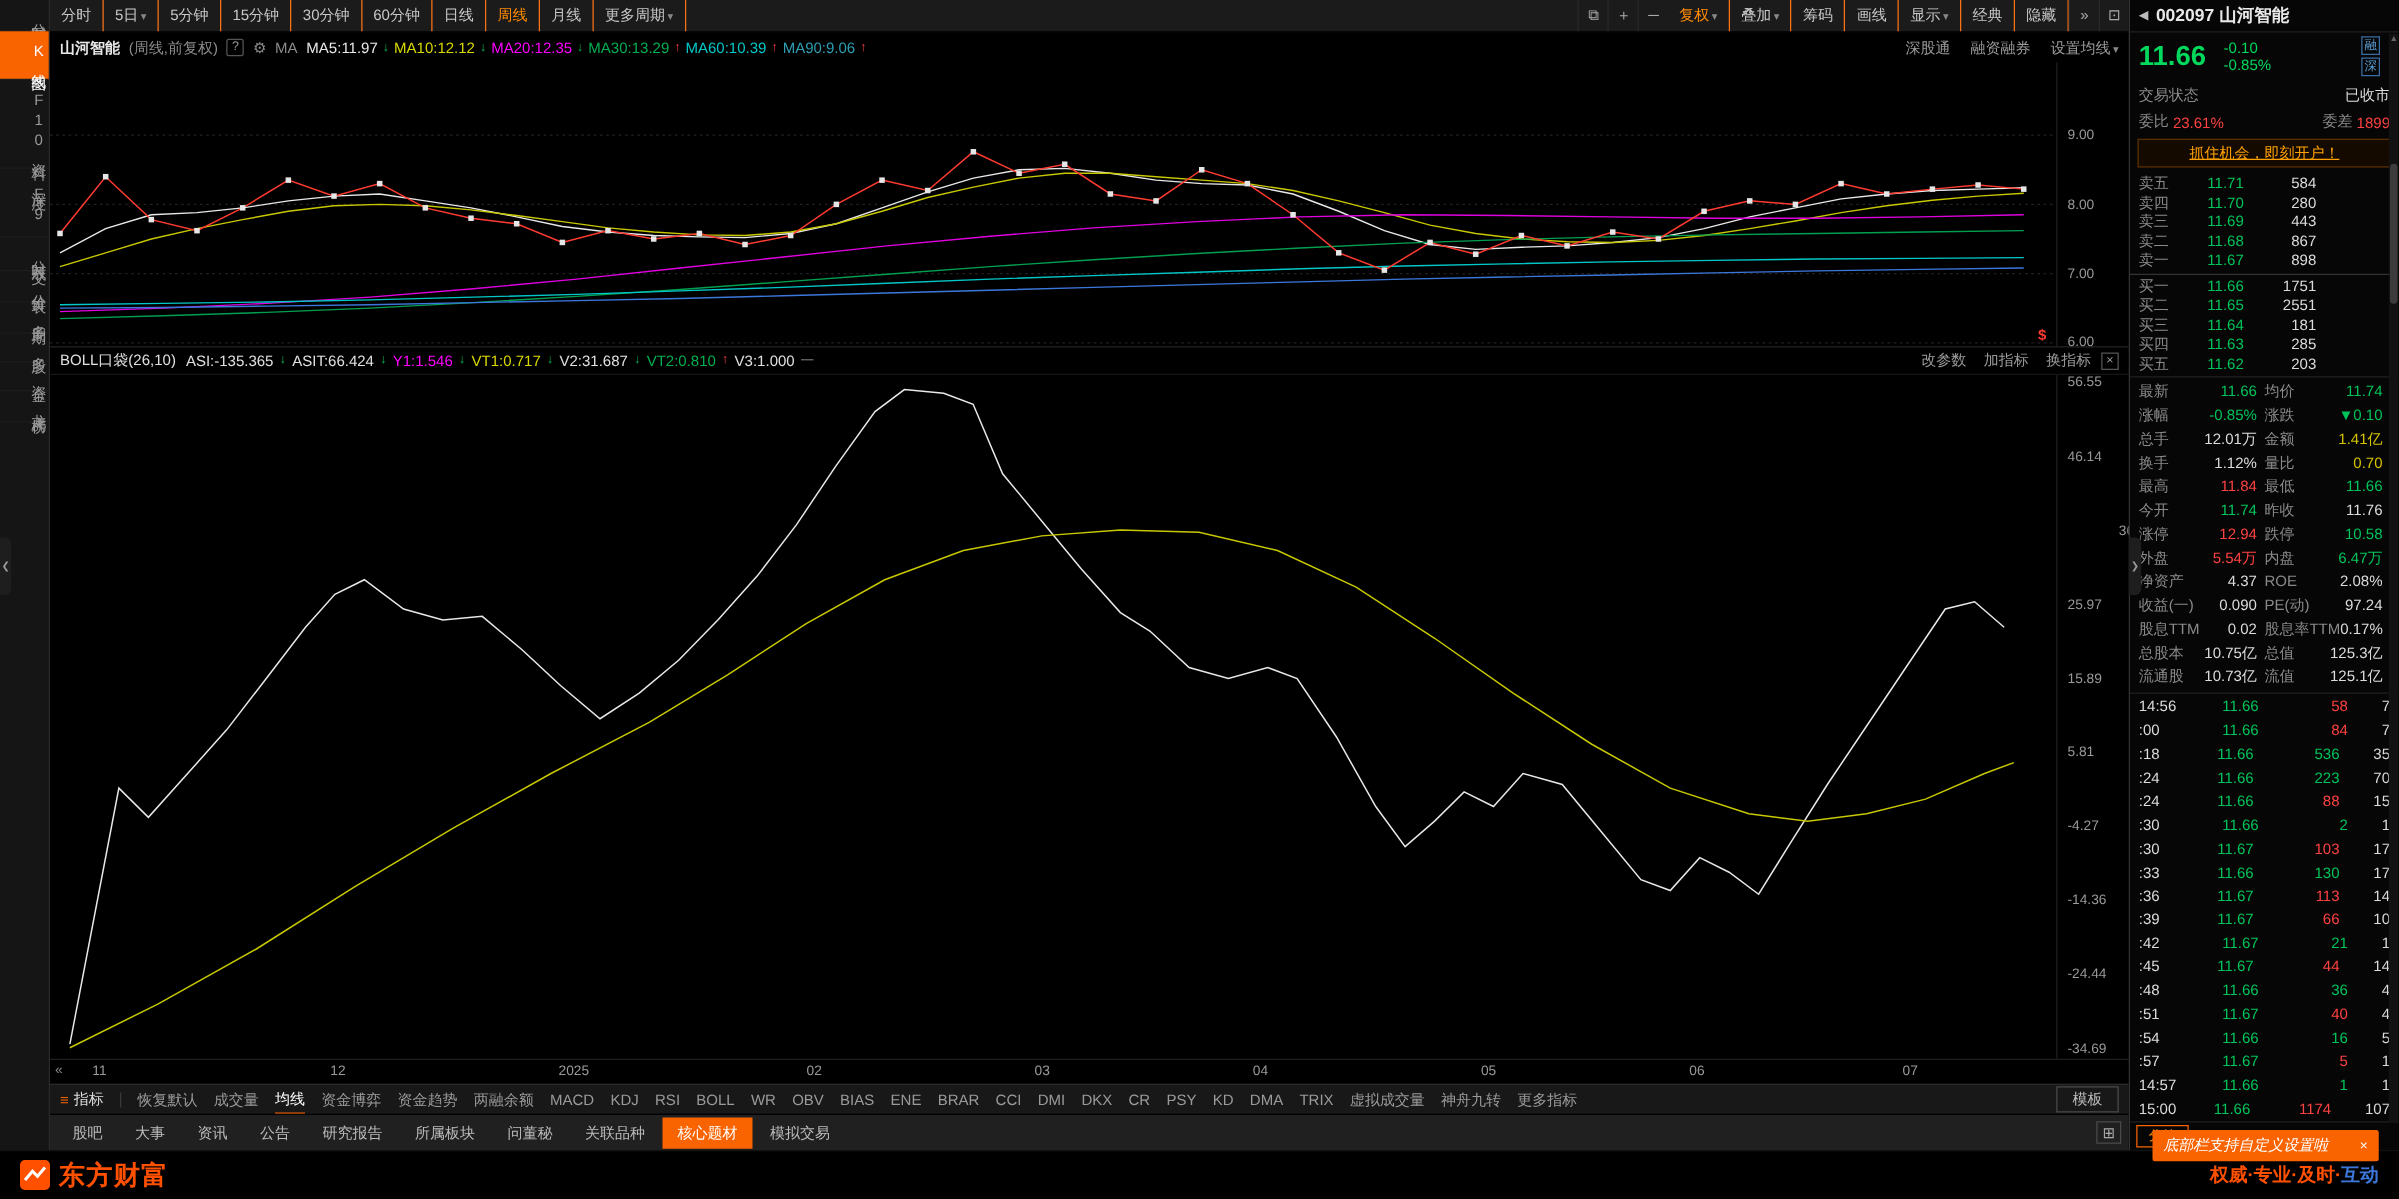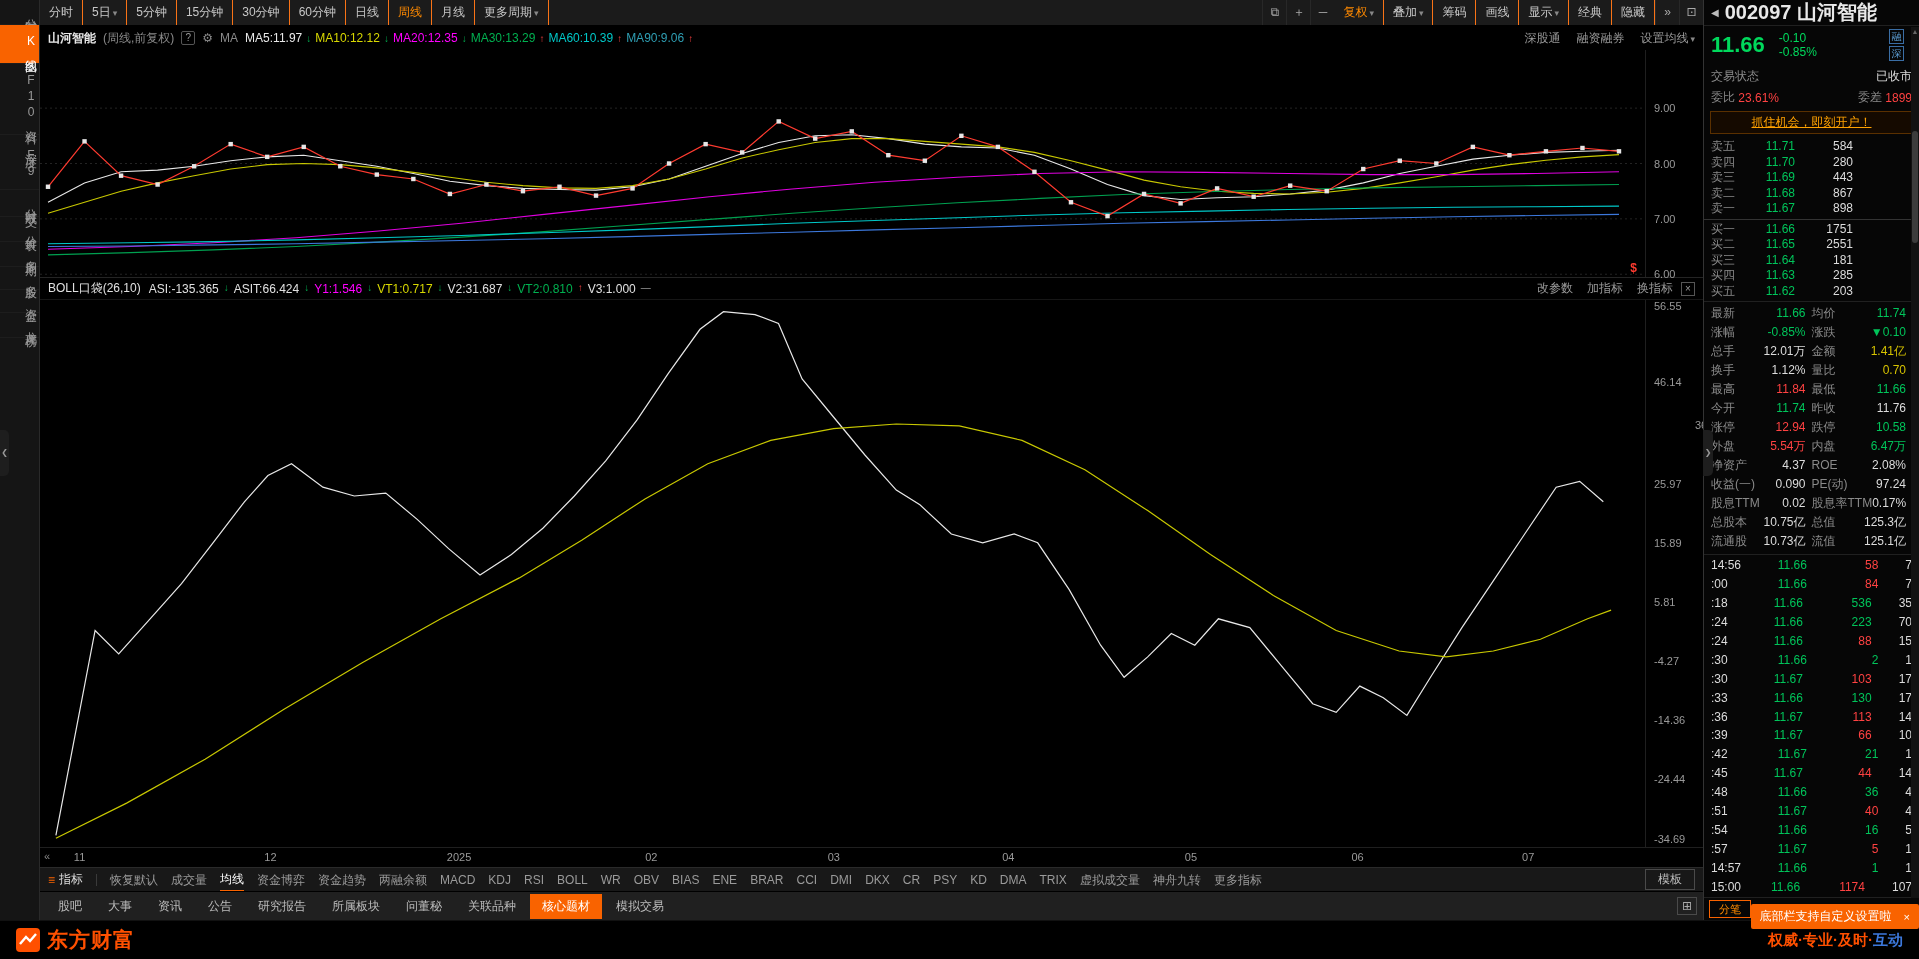--- a/index.html
+++ b/index.html
@@ -70,21 +70,21 @@
   .bottom-tabs { height:29px; background:#202020; display:flex; align-items:center; padding:0 6px; border-top:1px solid #000; }
   .bottom-tabs-list { display:flex; gap:2px; }
   .btab { padding:4px 12px; color:#bbb; cursor:pointer; white-space:nowrap; }
   .btab.active { background:#f96300; color:#fff; }
   .grid-btn { margin-left:auto; border:1px solid #4a4a4a; width:20px; height:18px; line-height:16px; text-align:center; color:#aaa; cursor:pointer; }
 
   
   .rpanel { width:216px; background:#060606; border-left:1px solid #333; display:flex; flex-direction:column; position:relative; }
   .rp-header { height:26px; display:flex; align-items:center; gap:6px; padding:0 7px; border-bottom:1px solid #202020; }
   .back-icon { color:#bbb; font-size:10px; cursor:pointer; }
-  .rp-code { color:#e8e8e8; font-weight:bold; font-size:20px; }
+  .rp-code { color:#e8e8e8; font-weight:bold; font-size:14px; }
   .rp-price-row { display:flex; align-items:center; padding:3px 7px 5px; }
   .big-price { font-size:22px; font-weight:bold; color:#00d95c; line-height:24px; }
   .chg-col { margin-left:14px; display:flex; flex-direction:column; line-height:14px; color:#00d95c; }
   .badges { margin-left:auto; display:flex; flex-direction:column; gap:2px; margin-right:8px; }
   .badge { width:15px; height:15px; border:1px solid #3a6ea5; color:#5c9fd6; font-size:10px; line-height:13px; text-align:center; }
   .rp-row { display:flex; align-items:center; padding:2px 7px; }
   .rp-label { color:#8a8a8a; }
   .sp { flex:1; }
   .ad-row { margin:3px 6px 4px; border:1px solid #5a3000; background:#150a00; text-align:center; padding:2px 0; }
   .ad-link { color:#ffa200; text-decoration:underline; cursor:pointer; }
@@ -115,22 +115,22 @@
 
   
   .footer { height:39px; background:#000; display:flex; align-items:center; padding:0 16px; border-top:1px solid #111; }
   .logo { display:flex; align-items:center; gap:7px; cursor:pointer; }
   .logo-icon { width:24px; height:24px; background:#ff5000; border-radius:4px; }
   .logo-text { color:#ff5000; font-size:21px; font-weight:bold; letter-spacing:1px; }
   .slogan { margin-left:auto; font-size:15px; font-weight:bold; }
   .slogan-l { color:#ff5000; }
   .slogan-r { color:#3c78dc; }
 
-  .toast { position:absolute; right:0; bottom:30px; background:#f96300; color:#fff; padding:4px 9px; display:flex;
-           align-items:center; gap:12px; border-radius:2px; z-index:20; cursor:pointer; }
+  .toast { position:absolute; right:16px; bottom:30px; background:#f96300; color:#fff; padding:4px 9px; display:flex;
+           align-items:center; gap:25px; border-radius:2px; z-index:20; cursor:pointer;font-style:italic; }
   .toast-close { font-size:11px; }
   .edge-handle { position:absolute; left:0; top:430px; width:9px; height:46px; background:#1e1e1e; color:#999; font-size:8px;
                  line-height:46px; text-align:center; border-radius:0 5px 5px 0; cursor:pointer; z-index:4; }
 
   .c-red { color:#ff4242; } .c-green { color:#00c45a; } .c-yellow { color:#d6c300; } .c-white { color:#dcdcdc; }
 </style>
 </head>
 <body>
 
 <div class="app">
@@ -305,21 +305,21 @@
 
       <div class="chart-ind">
         <div class="chart-canvas" id="ind-canvas">
             <svg width="1605" height="547">
               <polyline points="15.9,535.3 55.1,330.5 78.7,353.9 110.1,318.8 141.5,283.7 173.0,242.8 204.4,201.8 227.9,175.5 251.5,163.8 282.9,187.2 314.3,196.0 345.8,193.1 377.2,219.4 408.6,248.6 440.0,275.0 471.4,254.5 502.9,228.2 534.3,196.0 565.7,160.9 597.1,119.9 628.5,73.1 660.0,29.3 683.5,11.7 715.0,14.6 738.5,23.4 762.1,79.0 793.5,117.0 824.9,155.0 856.3,190.1 879.9,204.8 911.3,234.0 942.7,242.8 974.2,234.0 997.7,242.8 1029.2,289.6 1060.6,345.2 1084.1,377.3 1107.7,356.9 1131.3,333.5 1154.8,345.2 1178.4,318.8 1209.8,327.6 1241.2,365.6 1272.7,403.7 1296.2,412.4 1319.8,386.1 1343.3,397.8 1366.9,415.4 1390.5,377.3 1421.9,327.6 1453.3,280.8 1484.7,234.0 1516.2,187.2 1539.7,181.4 1563.3,201.8" fill="none" stroke="#e8e8e8" stroke-width="1.2"></polyline>
               <polyline points="15.9,538.2 86.6,503.1 165.1,459.2 243.6,409.5 322.2,362.7 400.8,318.8 479.3,277.9 542.1,239.9 605.0,198.9 667.8,163.8 730.7,140.4 793.5,128.7 856.3,124.0 919.2,125.8 982.0,140.4 1044.9,169.7 1107.7,210.6 1170.5,254.5 1233.4,295.4 1296.2,330.5 1359.1,351.0 1406.2,356.9 1453.3,351.0 1500.4,339.3 1547.6,318.8 1571.1,310.1" fill="none" stroke="#c8c800" stroke-width="1.2"></polyline>
             </svg>
           </div>
         <div class="chart-gutter" id="ind-gutter">
             <span class="gutter-label" style="top: 6px;">56.55</span>
-            <span class="gutter-label" style="top: 66.459px; margin-top: 16px;">46.14</span>
+            <span class="gutter-label" style="top: 66.459px;">46.14</span>
             <span class="gutter-label" style="top: 125.43px; margin-left: 41px;">36.06</span>
             <span class="gutter-label" style="top: 184.459px;">25.97</span>
             <span class="gutter-label" style="top: 243.43px;">15.89</span>
             <span class="gutter-label" style="top: 302.4px;">5.81</span>
             <span class="gutter-label" style="top: 361.371px;">-4.27</span>
             <span class="gutter-label" style="top: 420.4px;">-14.36</span>
             <span class="gutter-label" style="top: 479.371px;">-24.44</span>
             <span class="gutter-label" style="top: 539.336px;">-34.69</span>
           </div>
       </div>

